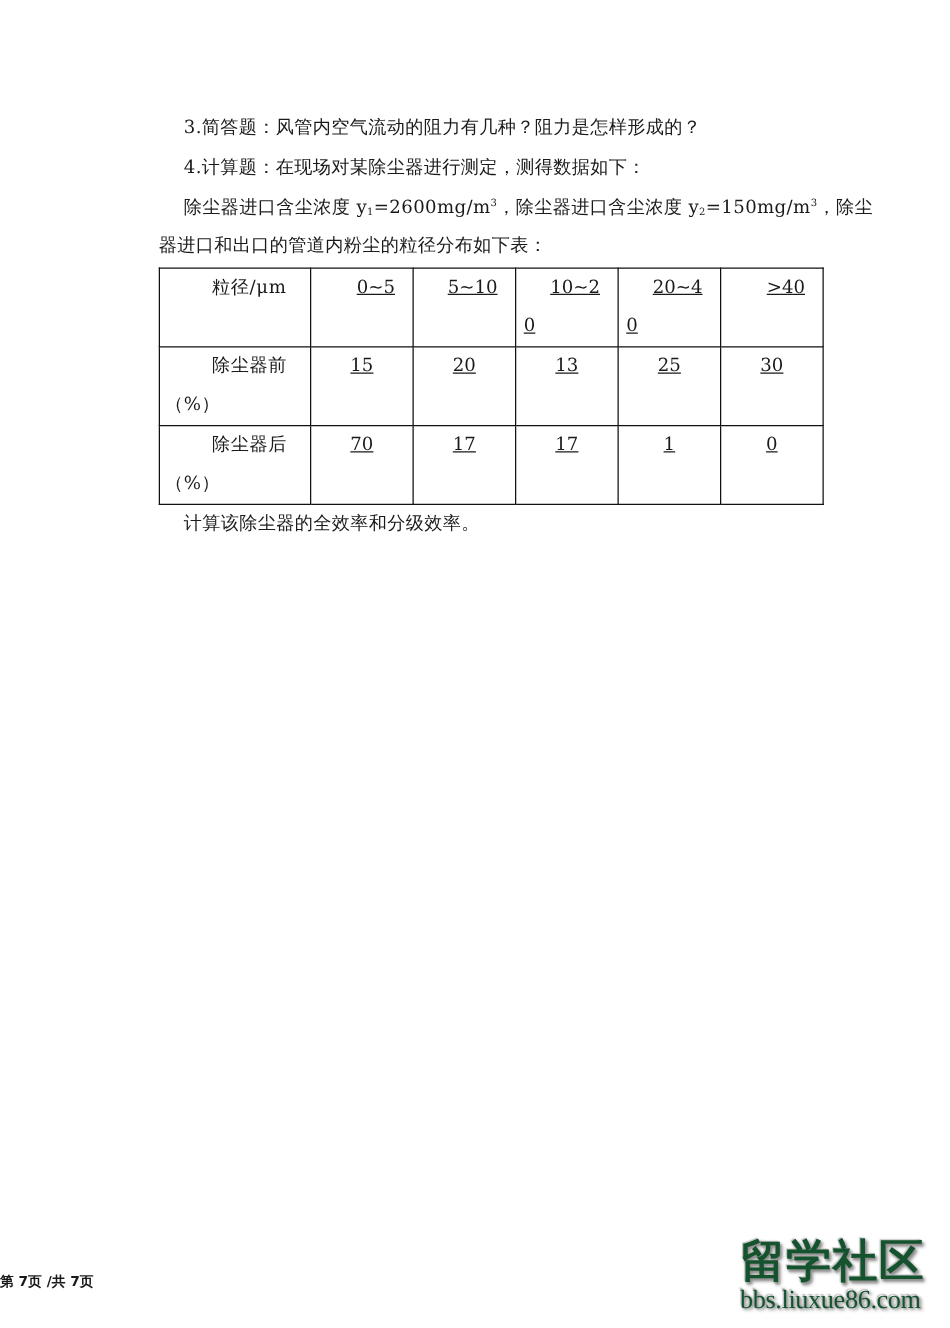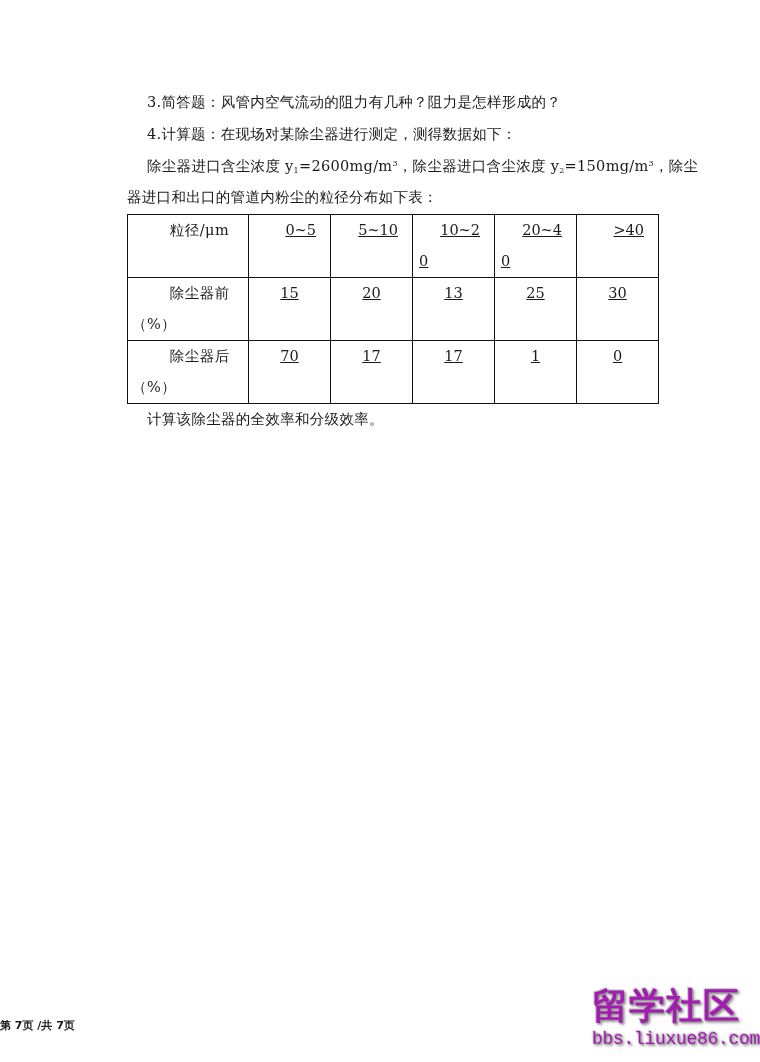--- a/index.html
+++ b/index.html
@@ -32,25 +32,25 @@
       display: block; line-height: 31px; padding-left: 6px; padding-right: 14px;
     }
     .wrap-num .first { display: block; text-align: right; }
     .wrap-num .second { display: block; text-align: left; }
     .footer {
       position: absolute; left: 0; width: 760px; top: 1018px; text-align: left;
       font-family: "DejaVu Sans", "Liberation Sans", sans-serif; font-weight: bold; font-size: 11px;
     }
     .watermark {
       position: absolute; left: 592px; top: 990px; width: 160px; height: 64px;
-      font-family: Liberation Mono, monospace; color: #a21caf;
+      font-family: Liberation Serif, serif; color: #14532d;
       text-shadow: 1px 1px 2px #8a8a8a, -1px -1px 1px #bdbdbd, 2px 2px 3px #a0a0a0;
     }
     .watermark .wm-title { display: block; font-size: 36px; font-weight: bold; letter-spacing: 1px; line-height: 38px; }
-    .watermark .wm-url { display: block; font-size: 18px; line-height: 22px; letter-spacing: -0.3px; }
+    .watermark .wm-url { display: block; font-size: 21px; line-height: 22px; letter-spacing: -0.3px; }
   </style>
 </head>
 <body>
 
 <div class="line" style="left:147px; top:92px;text-align:right;">
   <span>3.</span><span>简答题：</span><span>风管内空气流动的阻力有几种？阻力是怎样形成的？</span>
 </div>
 
 <div class="line" style="left:147px; top:124px;">
   <span>4.</span><span>计算题：</span><span>在现场对某除尘器进行测定，测得数据如下：</span>

